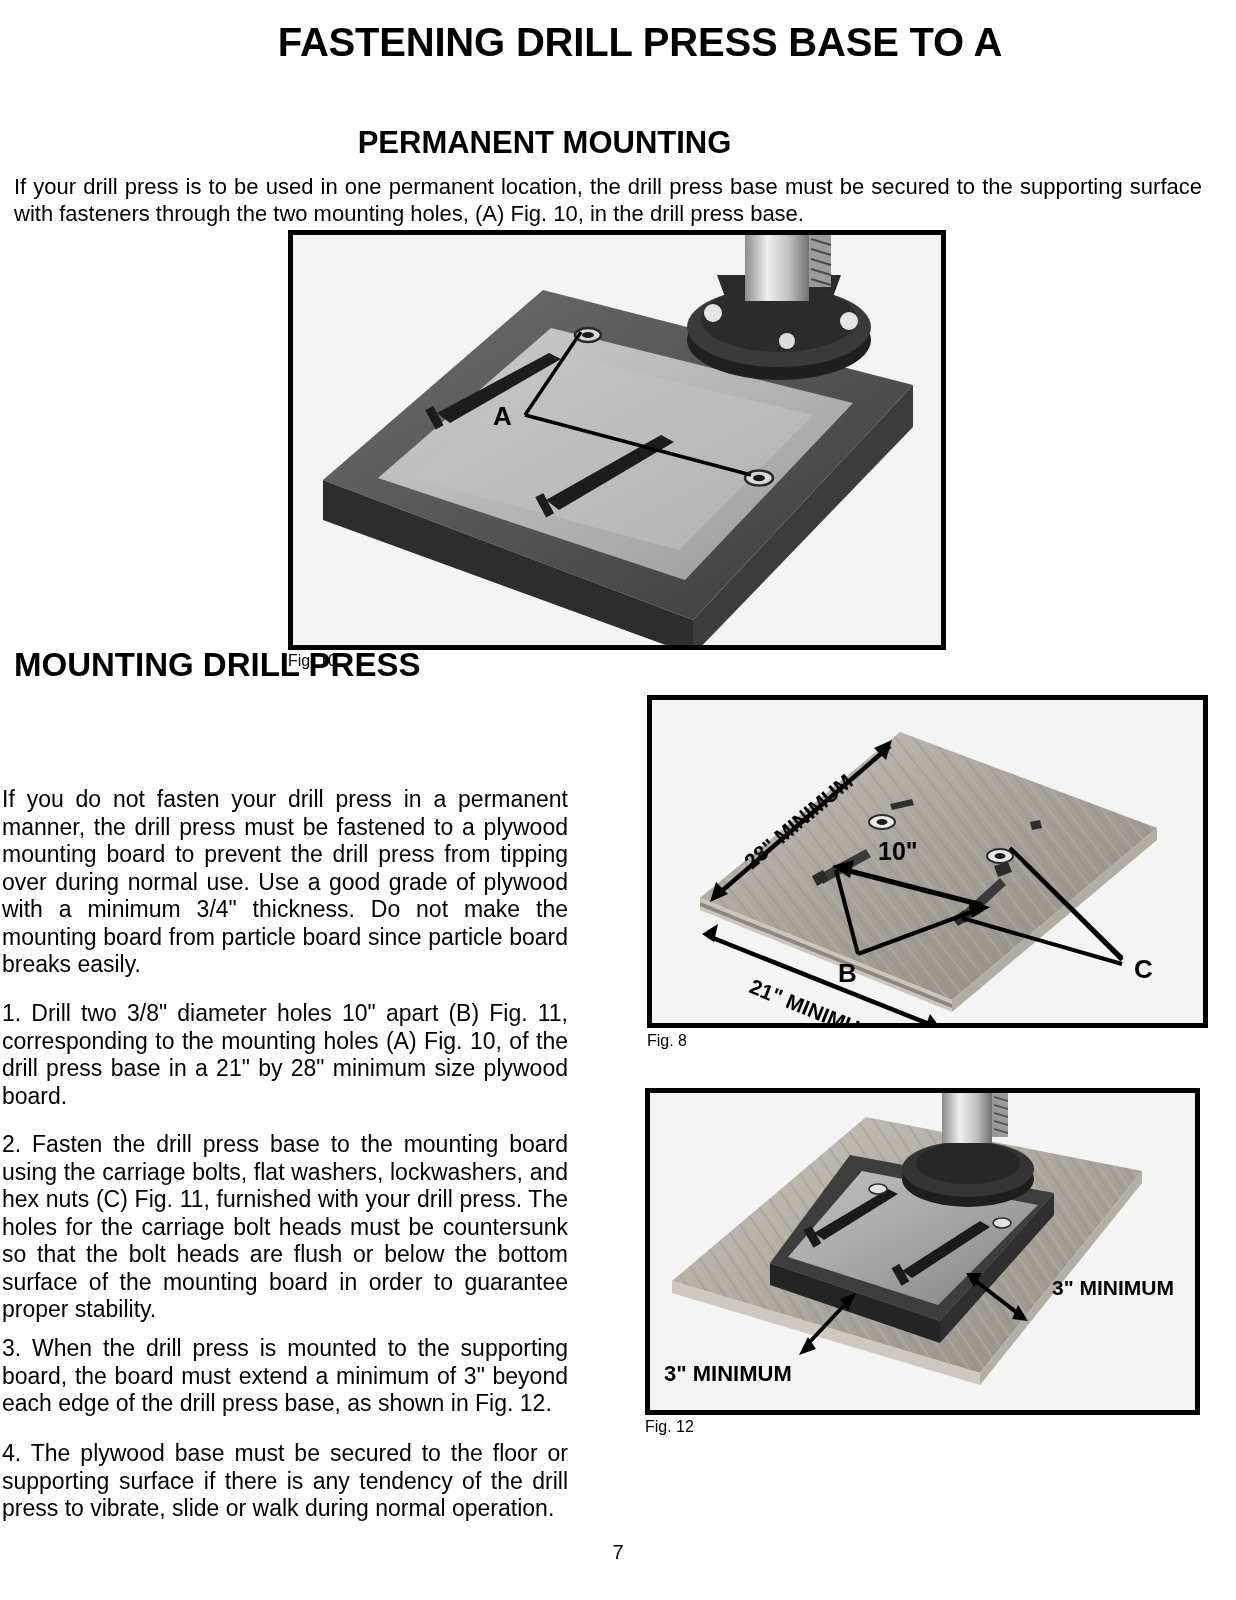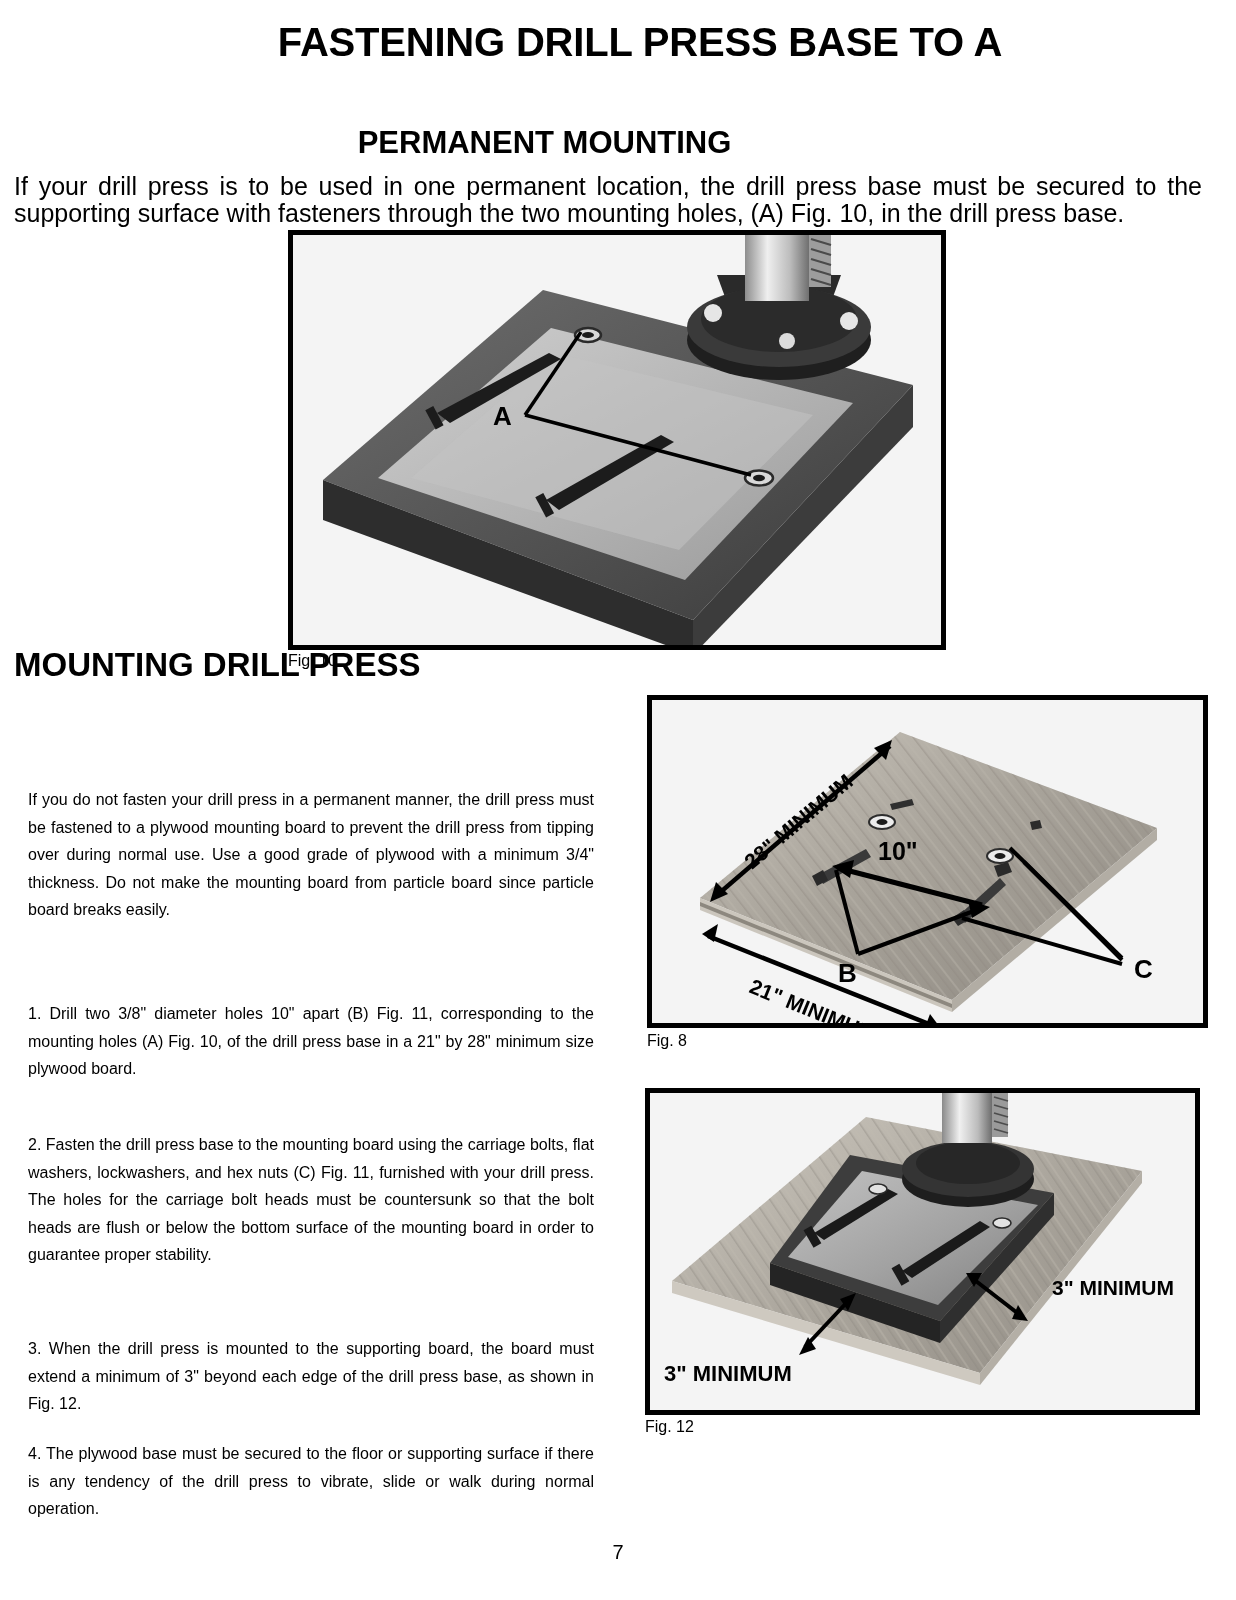--- a/index.html
+++ b/index.html
@@ -33,21 +33,21 @@
     text-align: center;
     font-size: 31px;
     font-weight: bold;
     line-height: 38px;
   }
 
   
   .intro {
     position: absolute;
     left: 14px; top: 173px; width: 1188px;
-    font-size: 25px;
+    font-size: 22px;
     line-height: 27px;
     text-align: justify;
     text-justify: inter-word;
   }
 
   
   .figbox {
     position: absolute;
     border: 5px solid #000;
     background: #f2f2f2;
@@ -73,23 +73,23 @@
   
   .section-head {
     position: absolute;
     left: 14px; top: 644px; width: 580px;
     font-size: 33px;
     font-weight: bold;
     line-height: 41px;
   }
   .col-body {
     position: absolute;
-    left: 28px;
+    left: 2px;
     width: 566px;
-    font-size: 16px;
+    font-size: 23px;
     line-height: 27.5px;
     text-align: justify;
     text-justify: inter-word;
   }
   #para-intro { top: 786px; }
   #para-1 { top: 1000px; }
   #para-2 { top: 1131px; }
   #para-3 { top: 1335px; }
   #para-4 { top: 1440px; }
 

